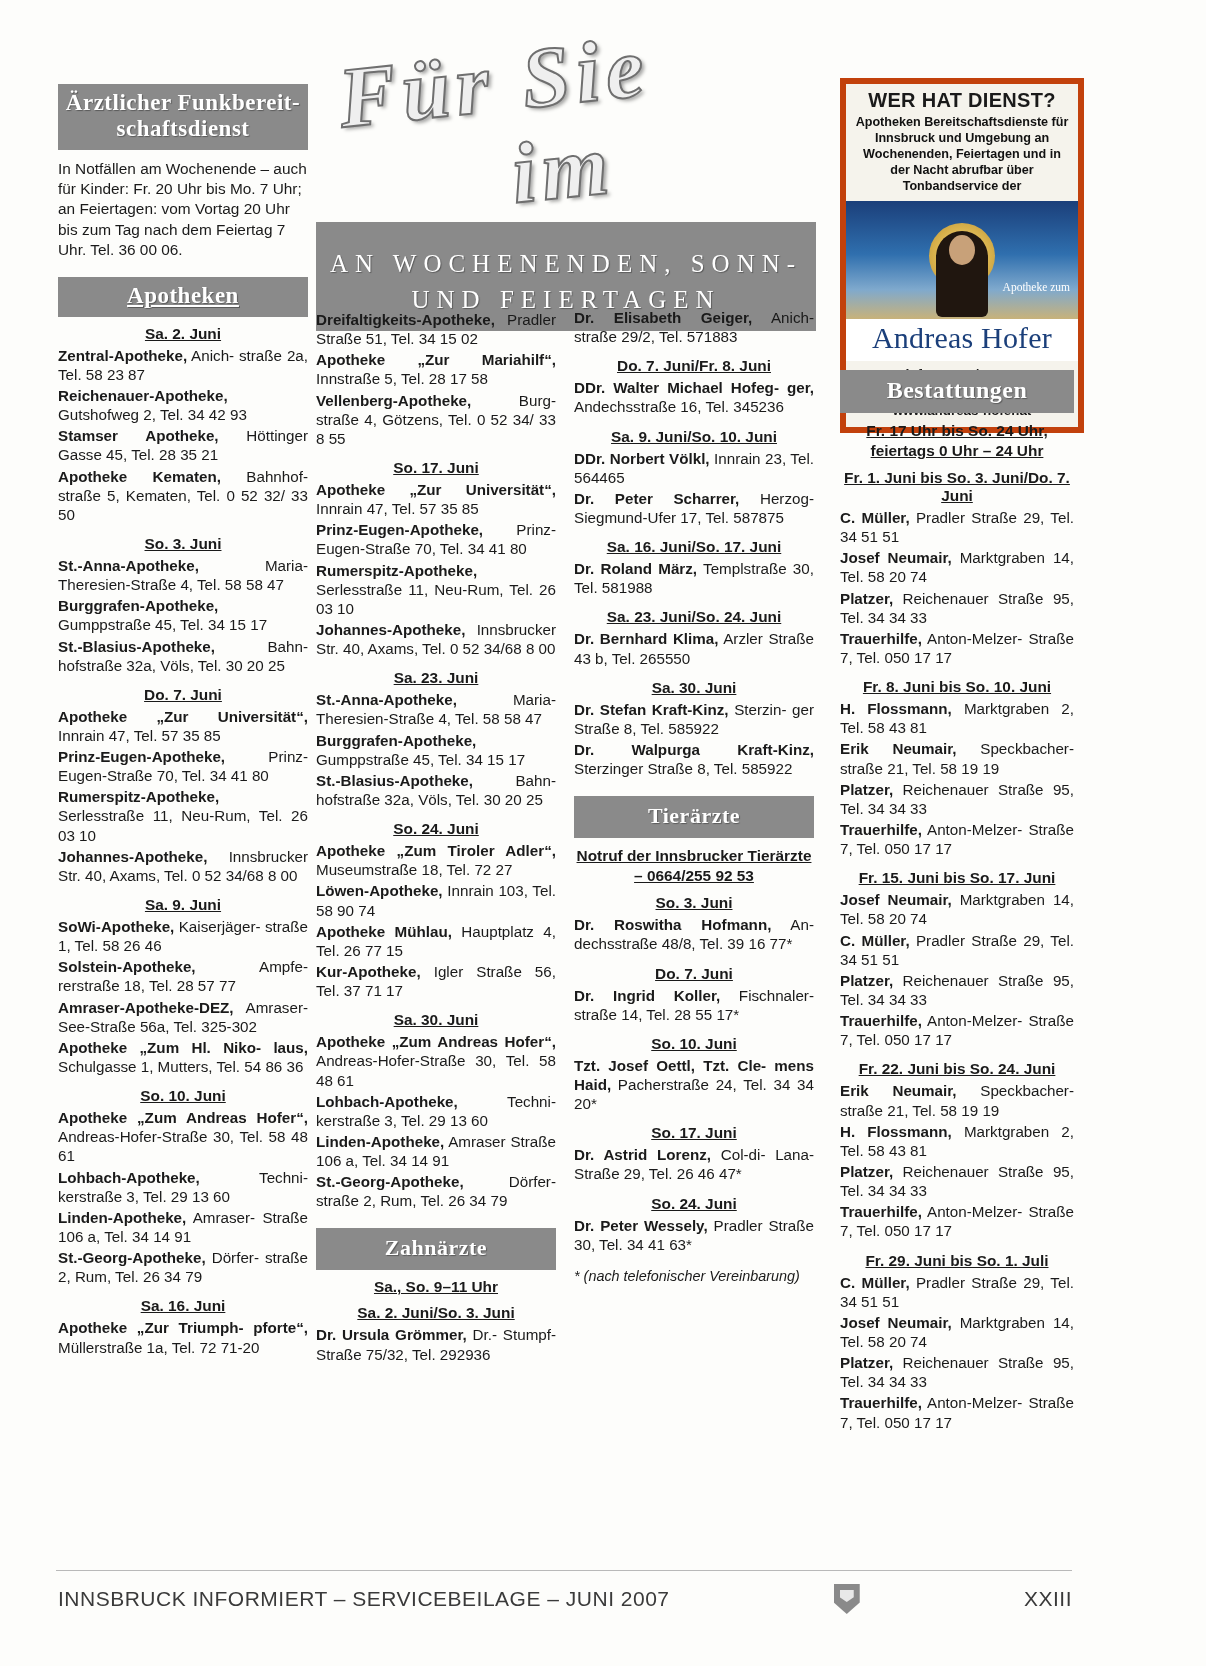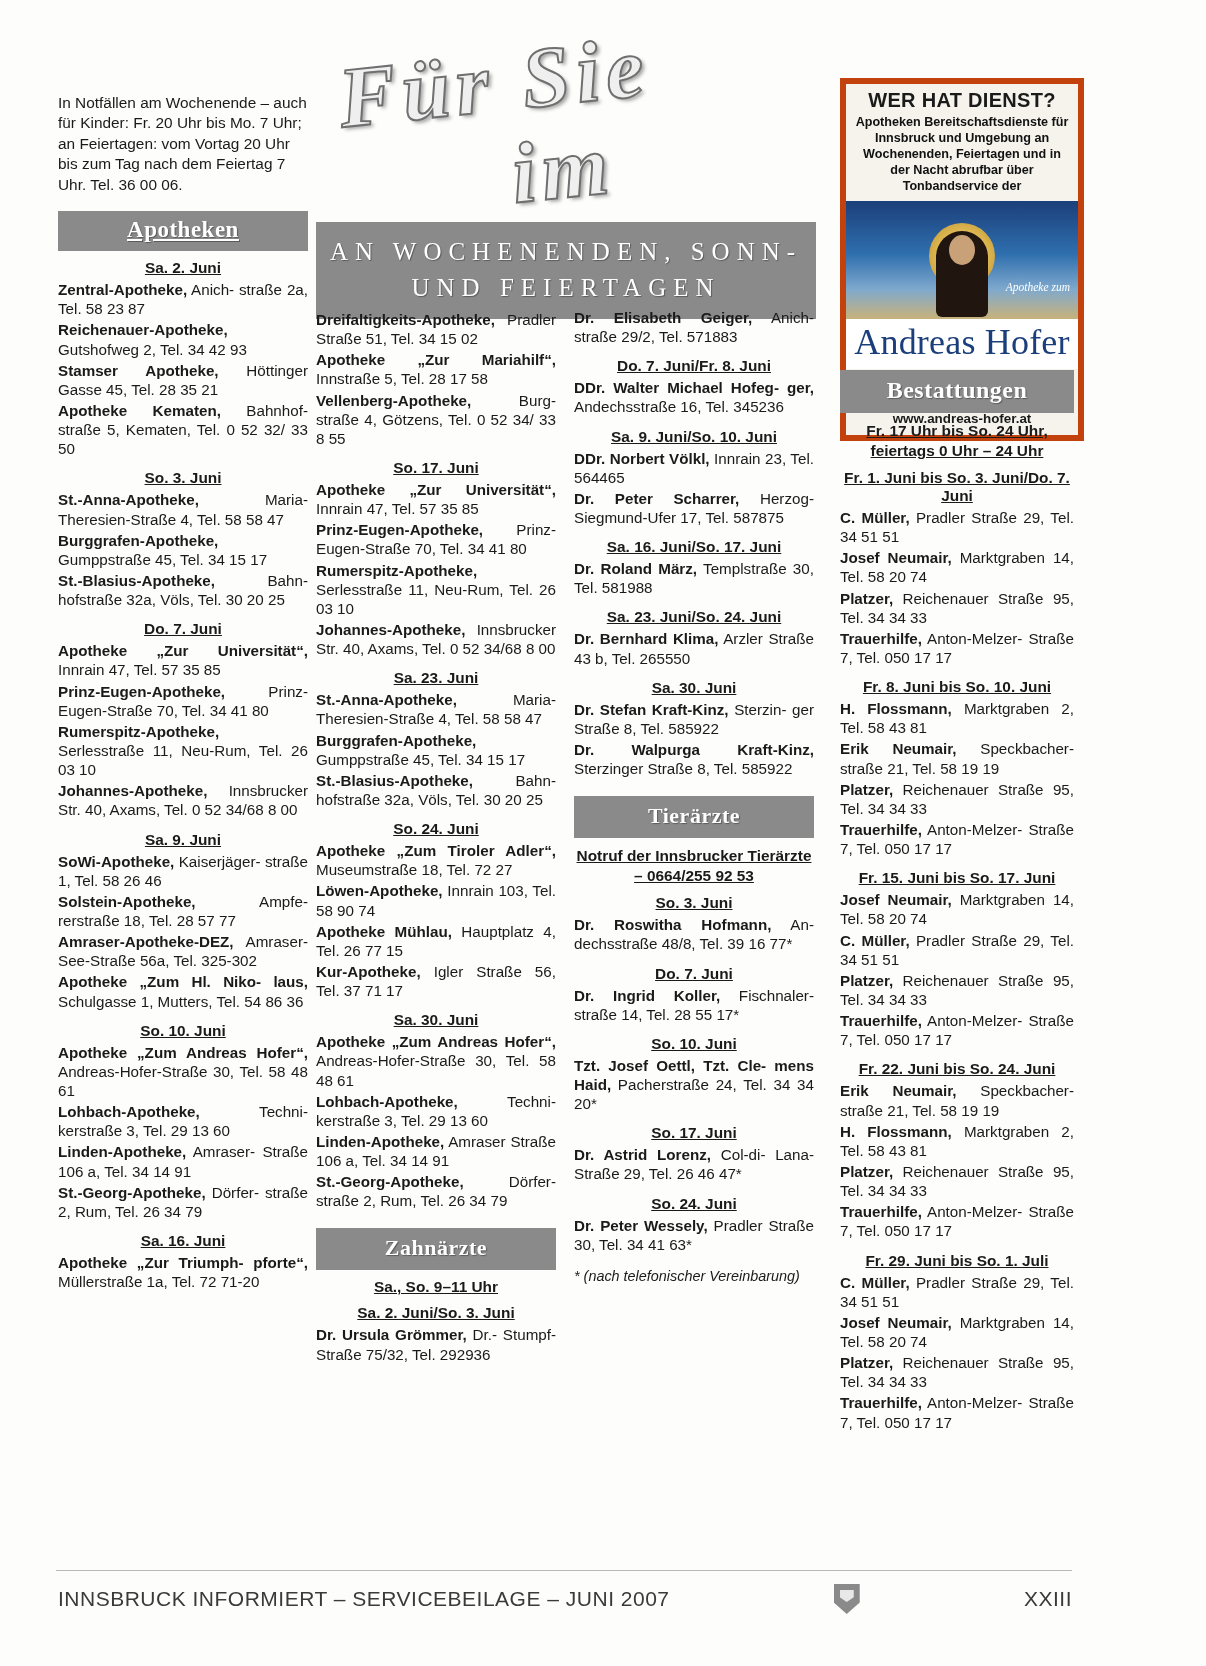--- a/index.html
+++ b/index.html
@@ -57,61 +57,60 @@
     text-shadow:3px 3px 4px rgba(0,0,0,.35);
     letter-spacing:6px;
   }
   #fs1{position:absolute;left:22px;top:-4px;font-size:86px;transform:rotate(-6deg);}
   #fs2{position:absolute;left:200px;top:72px;font-size:86px;transform:rotate(-6deg);}
   #anwoch{
     position:absolute;left:316px;top:222px;width:500px;
     background:#8a8a8a;color:#fff;text-align:center;
     font-family:"Liberation Serif", serif;
     font-size:25px;letter-spacing:7px;line-height:1.45;
-    padding:12px 0 12px;
+    padding:24px 0 12px;
     text-shadow:1px 1px 1px rgba(0,0,0,.35);
   }
   
   #midcol{left:316px;top:310px;width:240px;}
   #mid2col{left:574px;top:308px;width:240px;}
   
   #ad{
     position:absolute;left:840px;top:78px;width:232px;border:6px solid #c2410c;
     background:#f2f0e9;
   }
   #ad .adtop{
     background:#f5f3ec;
     text-align:center;padding:5px 6px 6px;
   }
   #ad .adtop .t1{font-weight:bold;font-size:20px;letter-spacing:.3px;}
   #ad .adtop .t2{font-weight:bold;font-size:12.6px;line-height:1.28;margin-top:2px;color:#111;}
   #ad .adimg{
     height:118px;position:relative;overflow:hidden;
     background:linear-gradient(180deg,#1b3f7a 0%,#2f6fae 45%,#7fa9cd 75%,#c8b27a 100%);
-    font-style:italic;
   }
   #ad .adimg .sun{
     position:absolute;left:50%;top:22px;width:66px;height:66px;margin-left:-33px;
     border-radius:50%;background:radial-gradient(circle,#f7e7a0 0%,#d9b24c 60%,#b8913a 100%);
   }
   #ad .adimg .fig{
     position:absolute;left:50%;top:30px;margin-left:-26px;width:52px;height:86px;
     background:#20160f;border-radius:26px 26px 6px 6px;
   }
   #ad .adimg .head{
     position:absolute;left:50%;top:34px;margin-left:-13px;width:26px;height:30px;
     background:#c8a179;border-radius:50%;
   }
   #ad .adimg .cap{
     position:absolute;right:8px;bottom:26px;color:#fff;font-size:11.5px;
     font-family:"Liberation Serif", serif;
   }
   #ad .adname{
     font-family:"Liberation Serif", serif;
-    font-size:36px;color:#1b3f7a;text-align:center;background:#fff;
+    font-size:30px;color:#1b3f7a;text-align:center;background:#fff;
     padding:2px 0 6px;letter-spacing:.2px;
   }
   #ad .adfoot{
     background:#f5f3ec;text-align:center;padding:5px 4px 7px;
     font-weight:bold;font-size:14.2px;line-height:1.32;
   }
   #ad .adfoot .mail,#ad .adfoot .web{font-size:13.4px;}
   #rightcol{left:840px;top:370px;width:234px;}
   
   #footrule{position:absolute;left:56px;top:1570px;width:1016px;border-top:1px solid #b9b9b9;}
@@ -130,20 +129,21 @@
     clip-path:polygon(0 0,100% 0,100% 60%,50% 100%,0 60%);
   }
   .hint{font-size:14.4px;font-style:italic;margin-top:14px;}
 </style>
 </head>
 <body>
 
 <div class="page">
 
   <div class="col" id="leftcol">
+    <div class="sec-head">Ärztlicher Funkbereit- schaftsdienst</div>
     <div class="note">In Notfällen am Wochenende – auch für Kinder: Fr. 20 Uhr bis Mo. 7 Uhr; an Feiertagen: vom Vortag 20 Uhr bis zum Tag nach dem Feiertag 7 Uhr. Tel. 36 00 06.</div>
     <div class="sec-head" style="margin-top:16px;text-decoration:underline;">Apotheken</div>
     <div id="left-groups">
         <div class="date first">Sa. 2. Juni</div>
         <div class="entry"><b class="nm">Zentral-Apotheke,</b><span> Anich- straße 2a, Tel. 58 23 87</span></div>
         <div class="entry"><b class="nm">Reichenauer-Apotheke,</b><span> Gutshofweg 2, Tel. 34 42 93</span></div>
         <div class="entry"><b class="nm">Stamser Apotheke,</b><span> Höttinger Gasse 45, Tel. 28 35 21</span></div>
         <div class="entry"><b class="nm">Apotheke Kematen,</b><span> Bahnhof- straße 5, Kematen, Tel. 0 52 32/ 33 50</span></div>
         <div class="date">So. 3. Juni</div>
         <div class="entry"><b class="nm">St.-Anna-Apotheke,</b><span> Maria- Theresien-Straße 4, Tel. 58 58 47</span></div>

